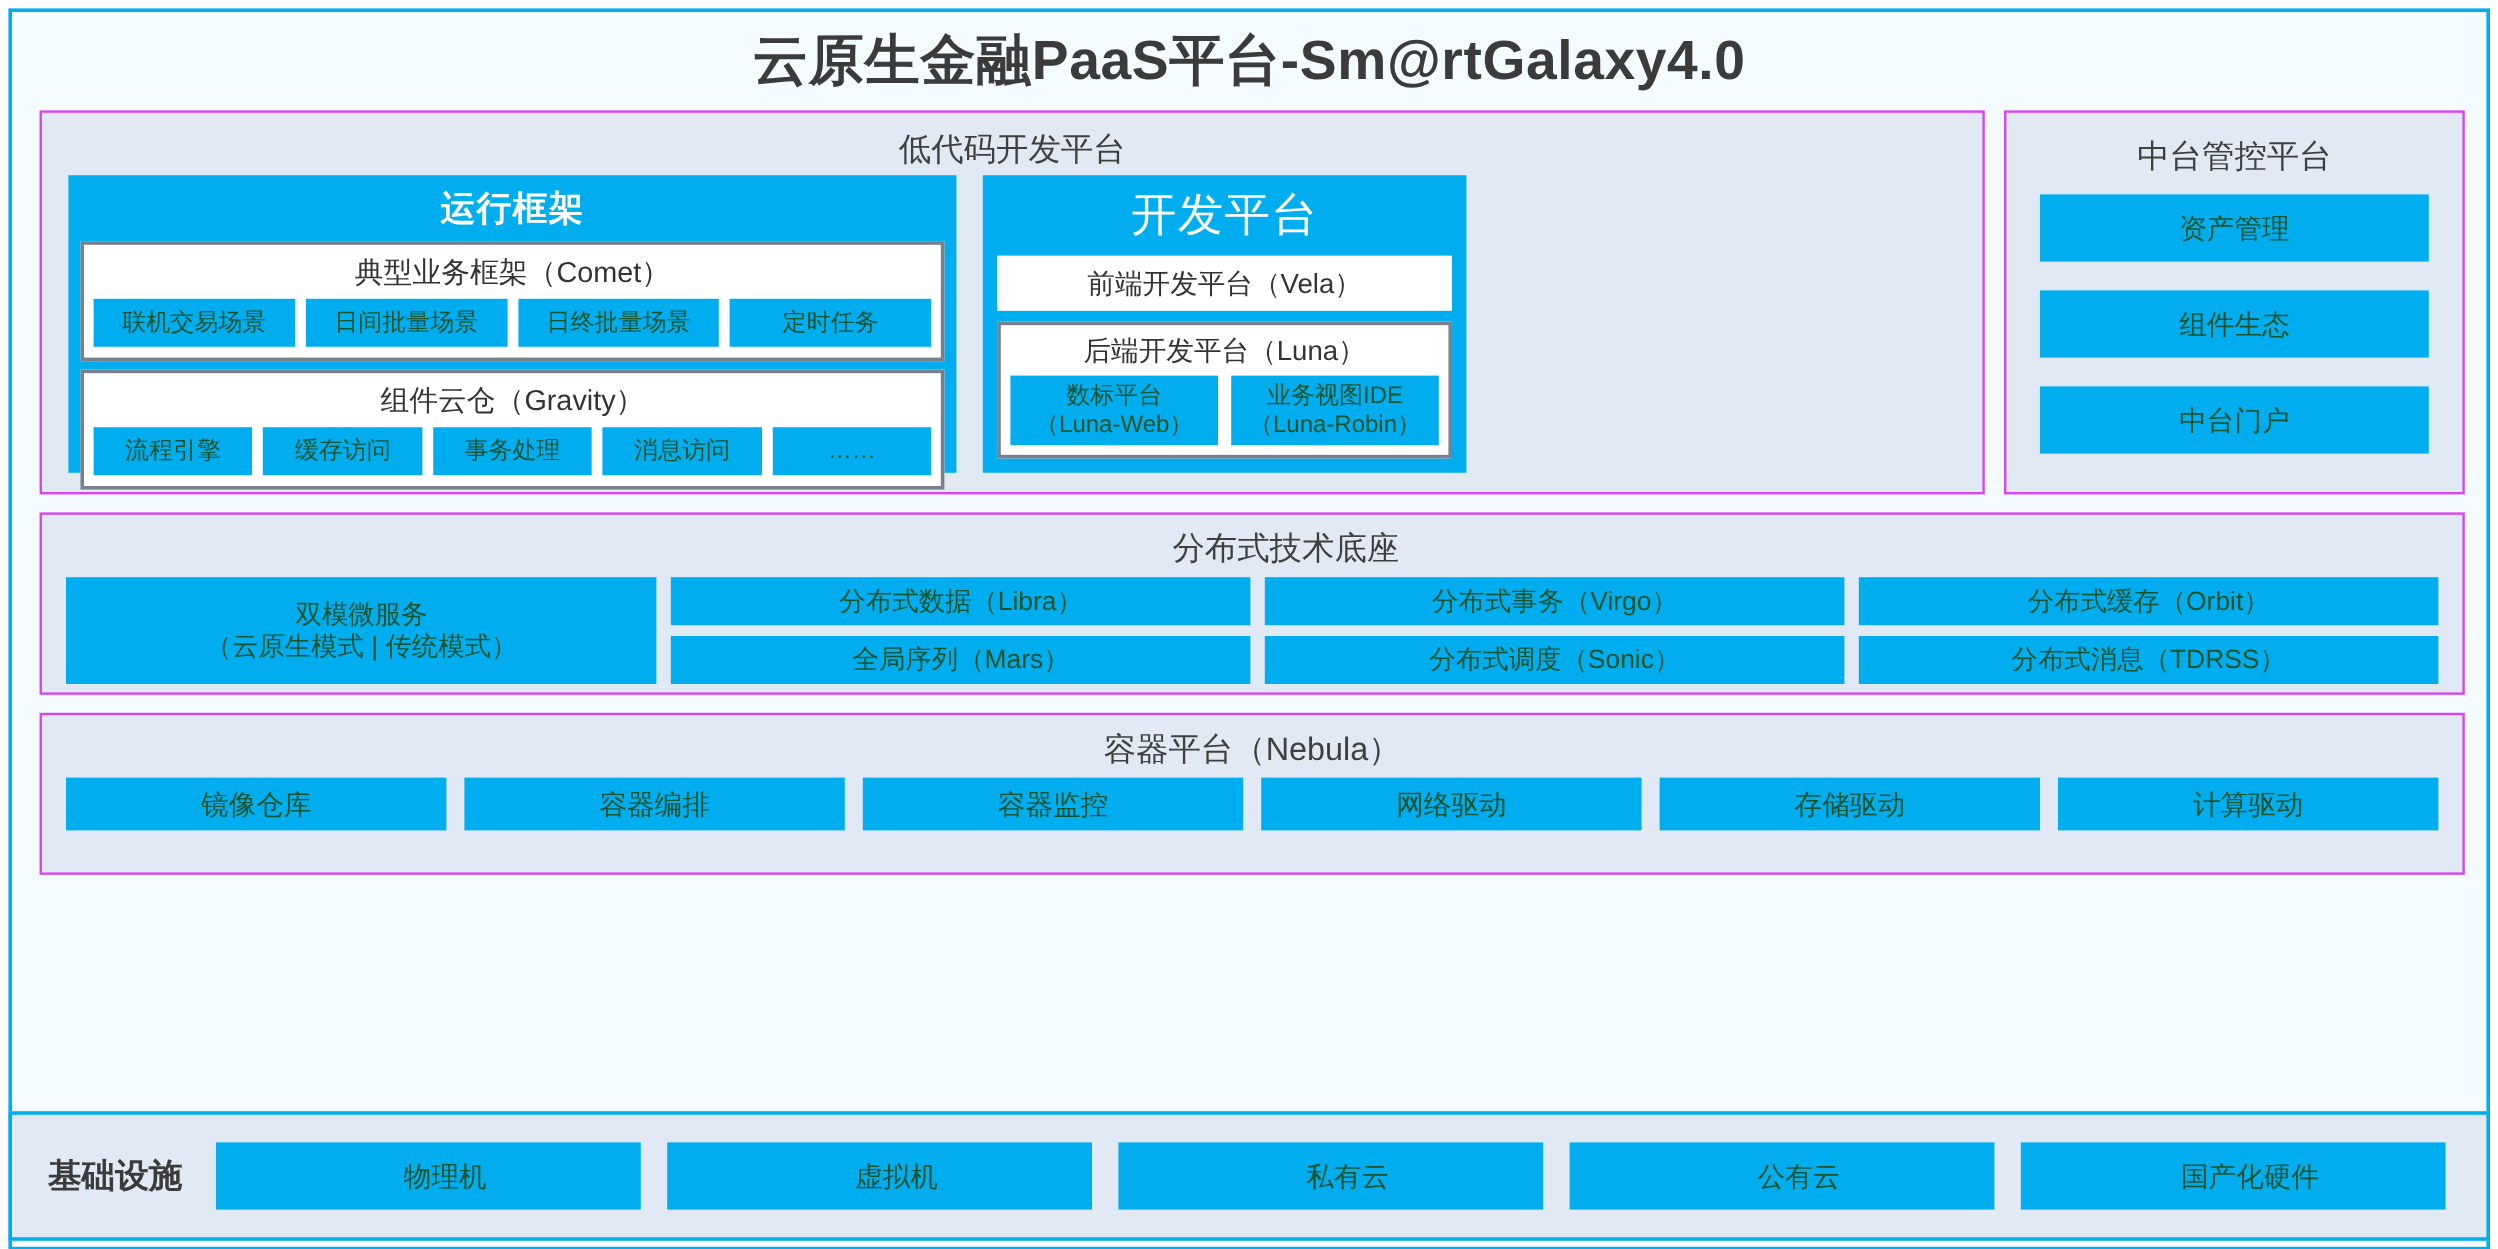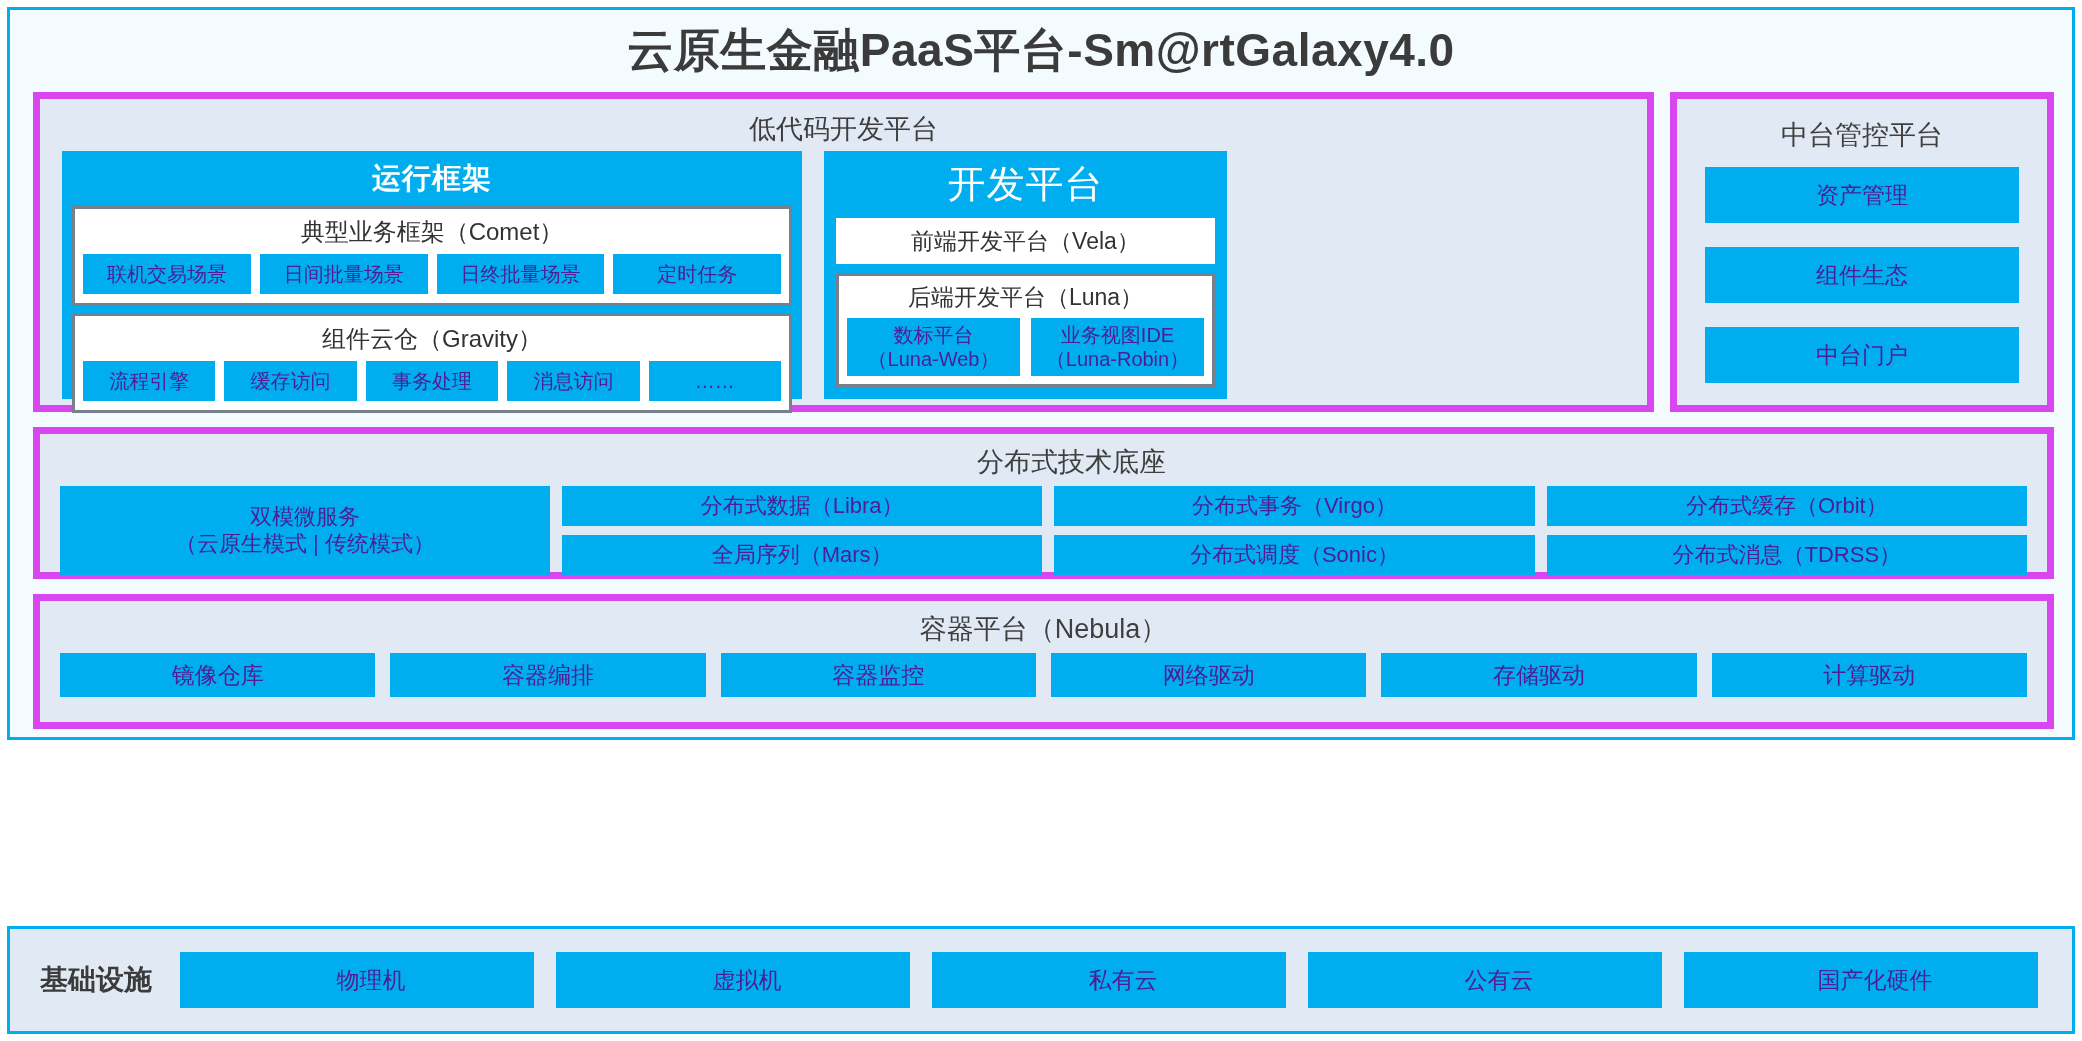--- a/index.html
+++ b/index.html
@@ -6,41 +6,41 @@
   body{
     width:2082px;height:1041px;
     background:#ffffff;
     font-family:"Liberation Sans","DejaVu Sans",sans-serif;
     color:#3a3a3a;
     overflow:hidden;
   }
   
   .blue-chip{
     background:#00AEEF;
-    color:#4c1d95;
+    color:#14532d;
     display:flex;align-items:center;justify-content:center;
     text-align:center;
     line-height:1.22;
     box-sizing:border-box;
   }
   .panel-outer{
-    border:7px solid #d946ef;
+    border:2px solid #d946ef;
     background:#E1EAF4;
     box-sizing:border-box;
   }
   .section-title{
     text-align:center;
     font-size:27px;
     color:#3f3f3f;
     font-weight:400;
   }
   
   #app-frame{
     position:absolute;left:7px;top:7px;
-    width:2068px;height:733px;
+    width:2068px;height:1035px;
     border:3px solid #00AEEF;
     background:#F4FBFE;
     box-sizing:border-box;
   }
   #page-title{
     position:absolute;left:0;top:10px;width:100%;
     text-align:center;
     font-size:46px;font-weight:700;color:#3b3b3b;
     letter-spacing:0.5px;
   }

